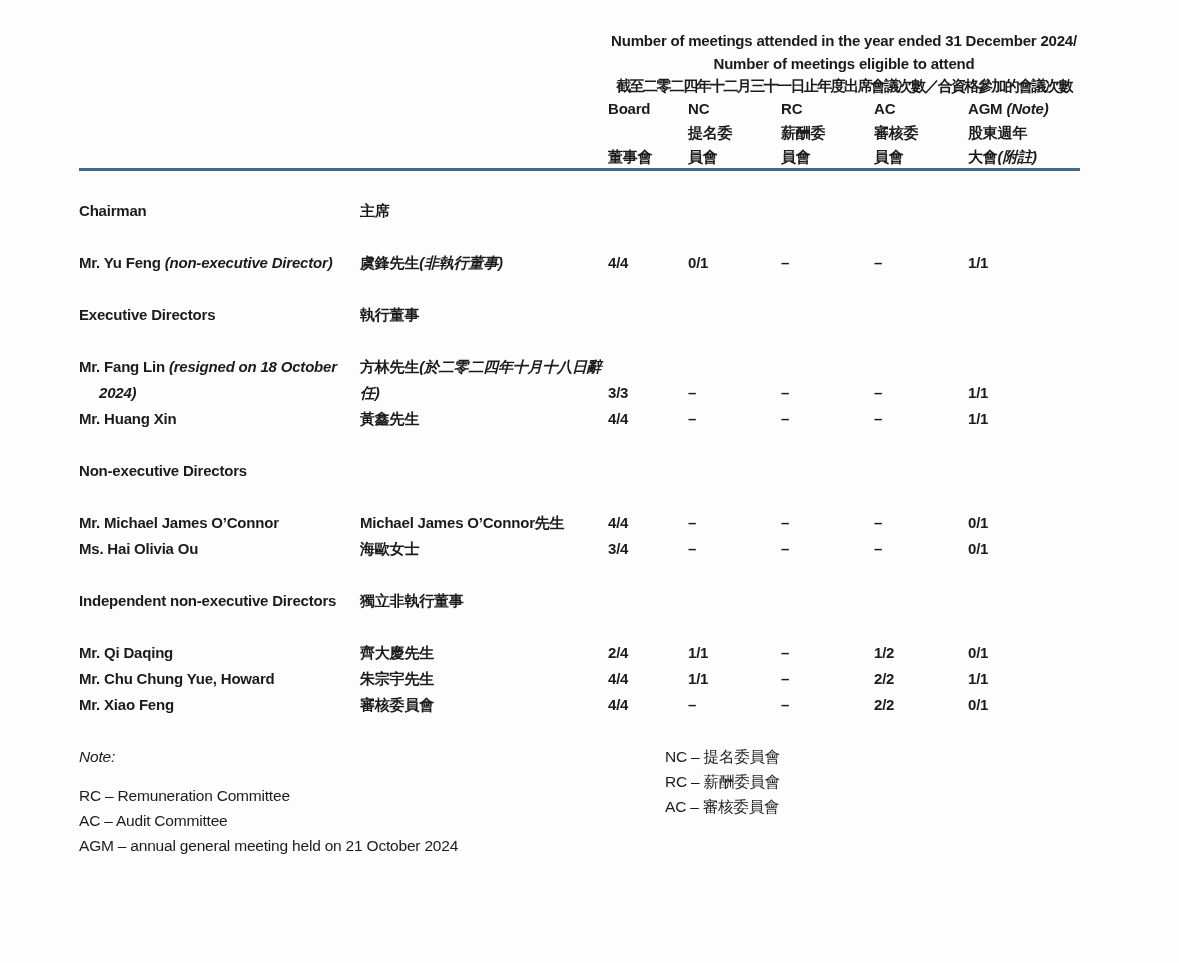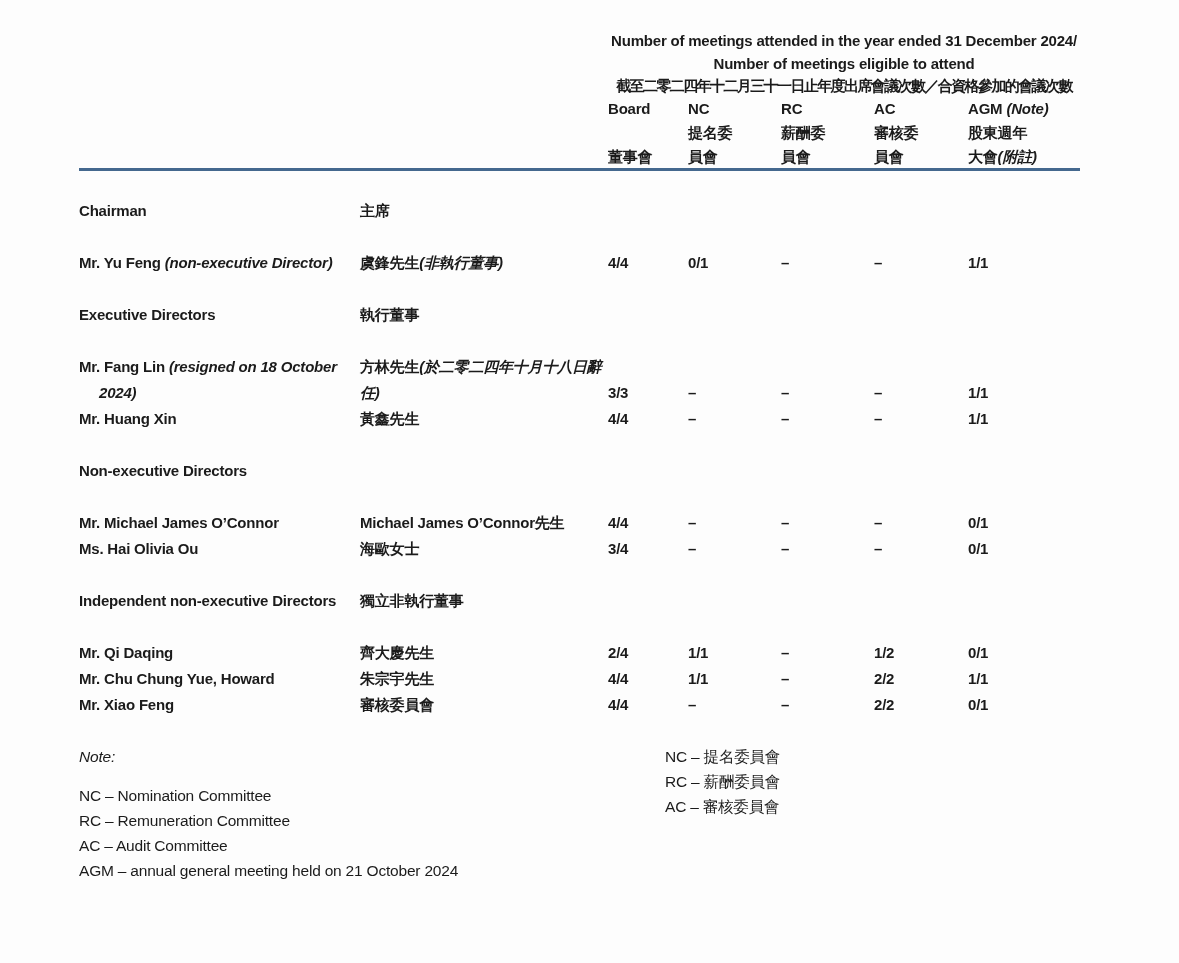--- a/index.html
+++ b/index.html
@@ -214,21 +214,20 @@
         <div class="num">4/4</div>
         <div class="num">–</div>
         <div class="num">–</div>
         <div class="num">2/2</div>
         <div class="num">0/1</div>
       </div>
     </div>
 
   <div class="notes-col" id="notes-en">
     <div class="note-label">Note:</div>
-  <div>NC – Nomination Committee</div>
       <div>RC – Remuneration Committee</div>
       <div>AC – Audit Committee</div>
       <div>AGM – annual general meeting held on 21 October 2024</div>
     </div>
 
   <div class="notes-col" id="notes-zh">
   <div>NC – 提名委員會</div>
       <div>RC – 薪酬委員會</div>
       <div>AC – 審核委員會</div>
     </div>

